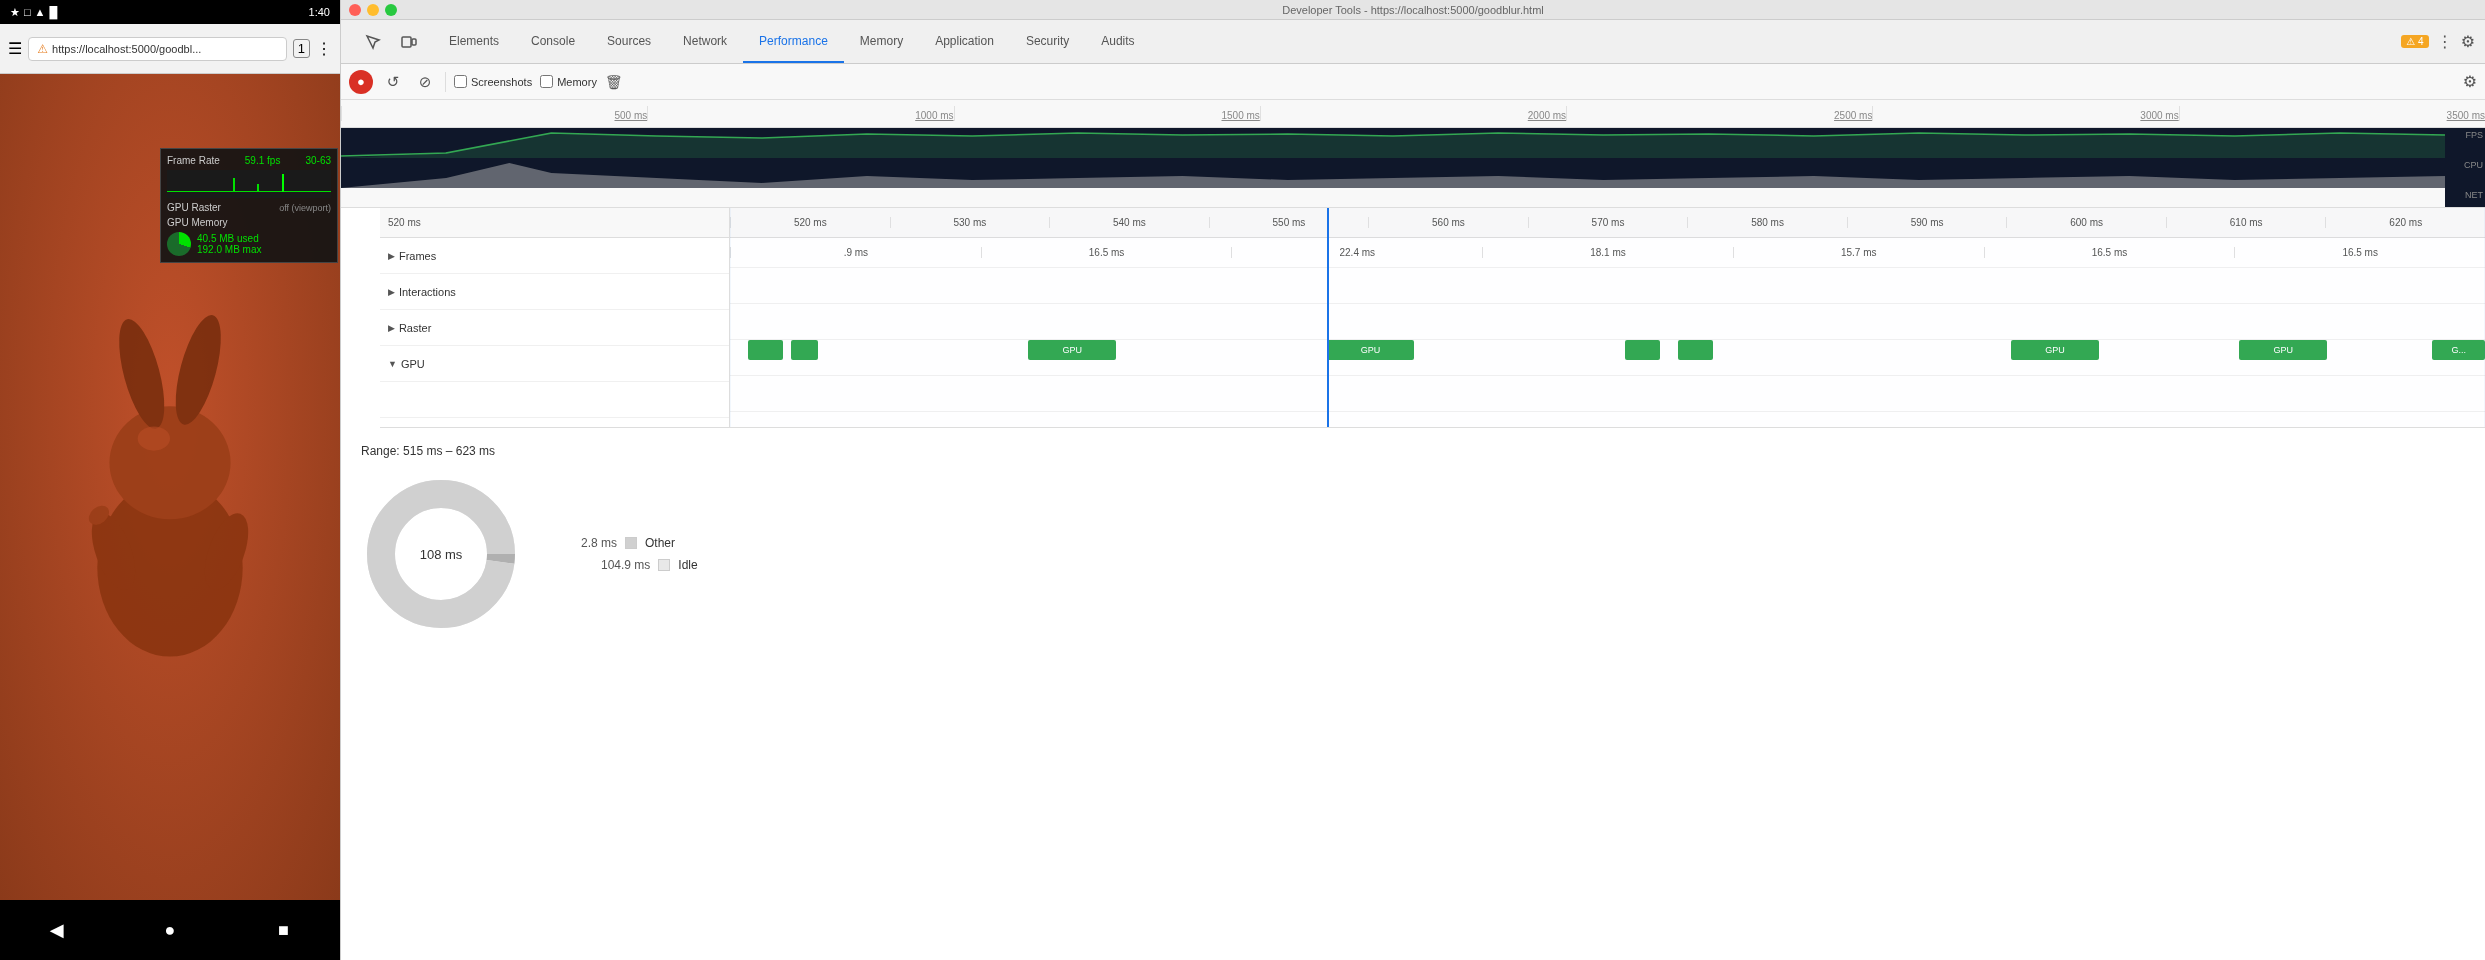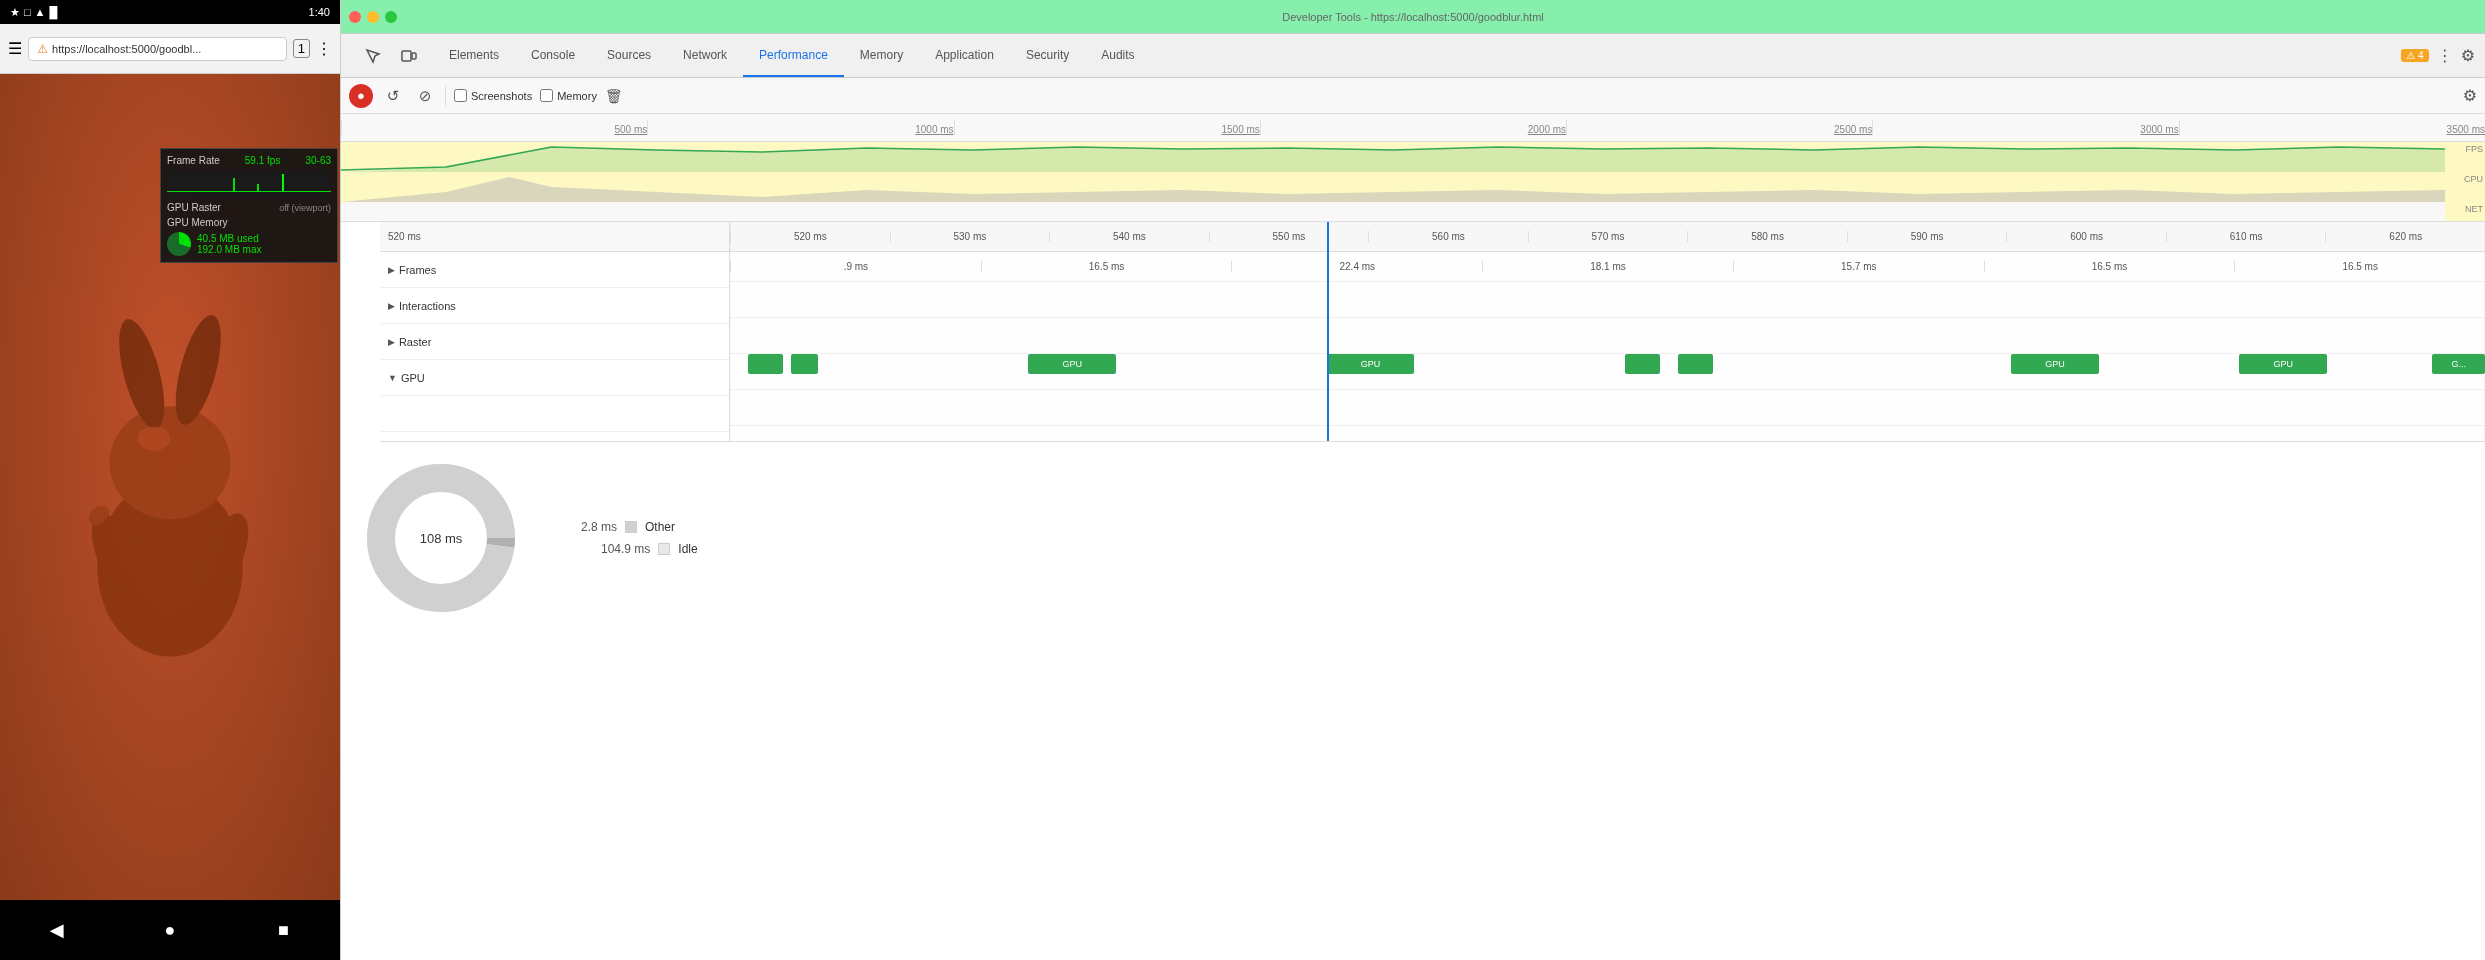--- a/index.html
+++ b/index.html
@@ -136,22 +136,22 @@
       width: 2145px;
       height: 960px;
       background: #fff;
       display: flex;
       flex-direction: column;
       border-left: 1px solid #ccc;
     }
 
     
     .devtools-titlebar {
-      height: 34px;
-      background: #86efac;
+      height: 20px;
+      background: #e5e5e5;
       display: flex;
       align-items: center;
       justify-content: center;
       border-bottom: 1px solid #ccc;
       position: relative;
     }
     .titlebar-title { font-size: 11px; color: #666; }
     .window-controls {
       position: absolute;
       left: 8px;
@@ -268,21 +268,21 @@
       font-size: 10px;
       color: #888;
       border-left: 1px solid #e0e0e0;
       padding-top: 4px;
       text-decoration: underline;
     }
 
     
     .mini-charts {
       height: 80px;
-      background: #fef9c3;
+      background: #0f172a;
       border-bottom: 1px solid #ddd;
       position: relative;
       overflow: hidden;
     }
 
     
     .timeline-area {
       height: 220px;
       border-bottom: 1px solid #ddd;
       position: relative;
@@ -720,20 +720,21 @@
       <div style="height:36px; border-bottom:1px solid #f0f0f0; position:relative;"></div>
 
       <div class="cursor-line" style="left:34%;"></div>
 
       <div class="selection-highlight" style="left:0%;width:100%;opacity:0.05;"></div>
     </div>
   </div>
 
   <div class="bottom-panel">
     <div class="bottom-content">
+      <div class="range-text">Range: 515 ms – 623 ms</div>
       <div class="summary-area">
 
         <div class="donut-container">
           <svg width="160" height="160" viewBox="0 0 160 160">
             <circle cx="80" cy="80" r="60" fill="none" stroke="#e8e8e8" stroke-width="28"></circle>
             <circle cx="80" cy="80" r="60" fill="none" stroke="#b0b0b0" stroke-width="28" stroke-dasharray="8 369" stroke-dashoffset="0"></circle>
             <circle cx="80" cy="80" r="60" fill="none" stroke="#d0d0d0" stroke-width="28" stroke-dasharray="369 8" stroke-dashoffset="-8"></circle>
           </svg>
           <div class="donut-label">108 ms</div>
         </div>

